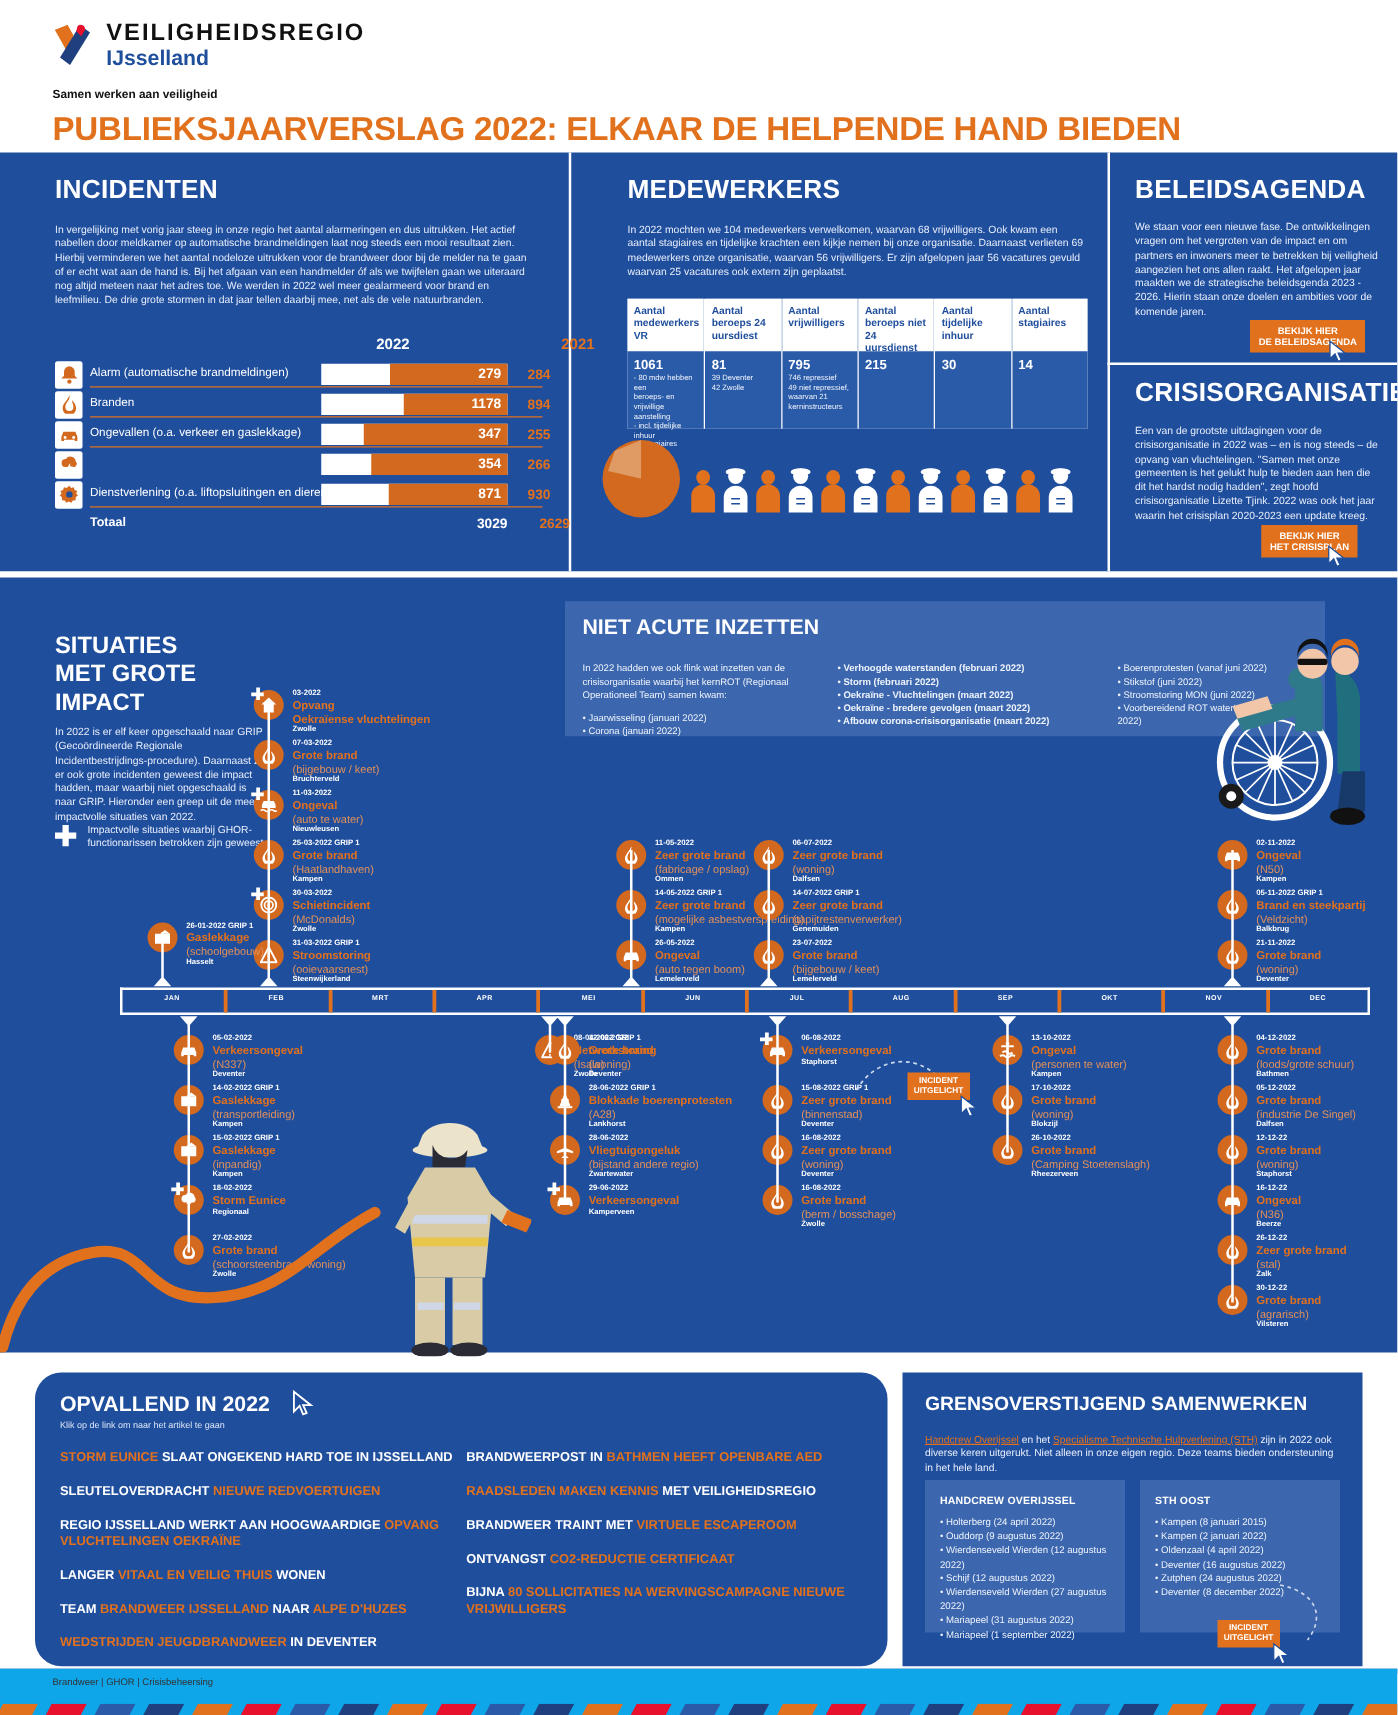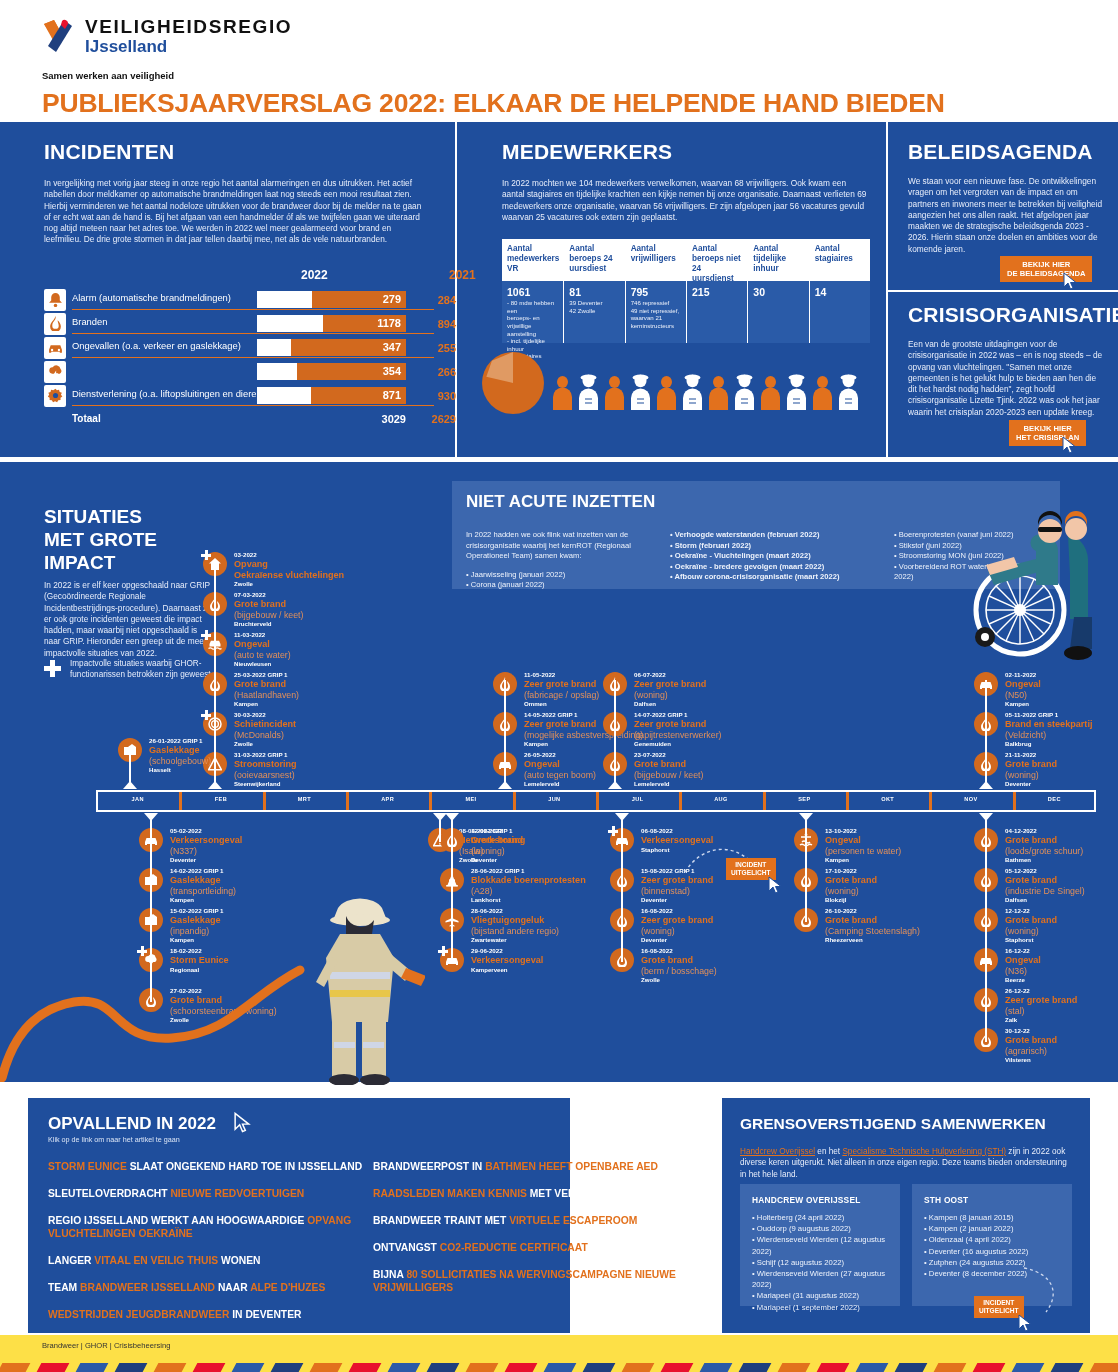--- a/index.html
+++ b/index.html
@@ -36,21 +36,21 @@
   .ch-2021 { position:absolute; left:405px; color:#e2711d; font-size:12px; font-weight:bold; }
   .row { position:relative; height:24px; display:flex; align-items:center; }
   .row-ico { width:22px; height:22px; background:#fff; border-radius:2px; display:flex;
      align-items:center; justify-content:center; flex:0 0 auto; }
   .row-ico svg { width:15px; height:15px; }
   .row-lab { flex:1; font-size:9.4px; color:#fff; margin-left:6px; padding-bottom:3px;
      border-bottom:1px solid #e2711d; height:21px; display:flex; align-items:center; white-space:nowrap; }
   .bar-wrap { position:absolute; left:213px; width:149px; height:17px; background:#ffffff; }
   .bar-fill { position:absolute; right:0; top:0; height:17px; background:#d2691e;
      color:#fff; font-size:11px; font-weight:bold; text-align:right; padding-right:5px; line-height:17px; }
-  .v2021 { position:absolute; left:378px; width:34px; text-align:right; color:#e2711d;
+  .v2021 { position:absolute; left:378px; width:34px; text-align:left; color:#e2711d;
      font-size:11px; font-weight:bold; }
   .totrow { position:relative; height:22px; display:flex; align-items:center; }
   .tot-lab { margin-left:28px; font-size:10px; font-weight:bold; color:#fff; }
   .tot-22 { position:absolute; left:300px; width:62px; text-align:right; font-size:11px; font-weight:bold; color:#fff; }
   .tot-21 { position:absolute; left:378px; width:34px; text-align:right; font-size:11px; font-weight:bold; color:#e2711d; }
 
   
   #medewerkers { position:absolute; left:502px; top:140px; width:370px; }
   #mw-body { margin-top:14px; width:368px; }
   #mw-table { margin-top:16px; width:368px; background:#fff; display:flex; }
@@ -119,36 +119,36 @@
   .arrowup { position:absolute; width:0;height:0; border-left:7px solid transparent;
       border-right:7px solid transparent; border-bottom:8px solid #fff; }
   .arrowdn { position:absolute; width:0;height:0; border-left:7px solid transparent;
       border-right:7px solid transparent; border-top:8px solid #fff; }
 
   .hl-badge { position:absolute; background:#e2711d; color:#fff; font-size:6.6px; font-weight:bold;
      text-align:center; line-height:8px; padding:3px 5px; }
 
   
   #band-bot { position:absolute; left:0; top:1090px; width:1118px; height:245px; background:#fff; }
-  #opvallend { position:absolute; left:28px; top:1098px; width:542px; height:235px; background:#1f4e9c; }
+  #opvallend { position:absolute; left:28px; top:1098px; width:682px; height:235px; background:#1f4e9c;border-radius:21px; }
   #op-title { position:absolute; left:20px; top:16px; font-size:17px; font-weight:bold; color:#fff; }
   #op-sub { position:absolute; left:20px; top:37px; font-size:7.2px; color:#dbe5f6; }
   .op-col { position:absolute; top:62px; width:315px; }
   .op-item { font-size:10.3px; font-weight:bold; line-height:13px; margin-bottom:14px; color:#fff; }
 
   #grens { position:absolute; left:722px; top:1098px; width:368px; height:235px; background:#1f4e9c; }
   #gr-title { position:absolute; left:18px; top:17px; font-size:15.5px; font-weight:bold; color:#fff; }
   #gr-body { position:absolute; left:18px; top:48px; width:330px; font-size:8.2px; line-height:11.3px; color:#e8eefb; }
   .gr-box { position:absolute; top:86px; background:#3c67ae; padding:11px 12px; }
   .gr-box .hd { font-size:8.4px; font-weight:bold; color:#fff; margin-bottom:7px; letter-spacing:0.2px; }
   .gr-box li { list-style:none; font-size:7.7px; line-height:11.2px; color:#eef3fc; }
   .gr-box li:before { content:"\2022  "; }
 
   
-  #footer { position:absolute; left:0; top:1335px; width:1118px; height:37px; background:#fde047; }
+  #footer { position:absolute; left:0; top:1335px; width:1118px; height:37px; background:#0ea5e9; }
   #foot-txt { position:absolute; left:42px; top:6px; font-size:7.6px; color:#333; }
   #stripe { position:absolute; left:0; top:1363px; width:1118px; height:9px; overflow:hidden;
      display:flex; gap:0; }
   #topstripe { position:absolute; left:0; top:1335px; width:1118px; height:4px; background:#1f3f7e; }
   .dash { width:28px; height:9px; transform:skewX(-28deg); margin-right:11px; flex:0 0 auto; }
 
   .lnk { color:#e2711d; text-decoration:underline; }
 </style>
 </head>
 <body>

